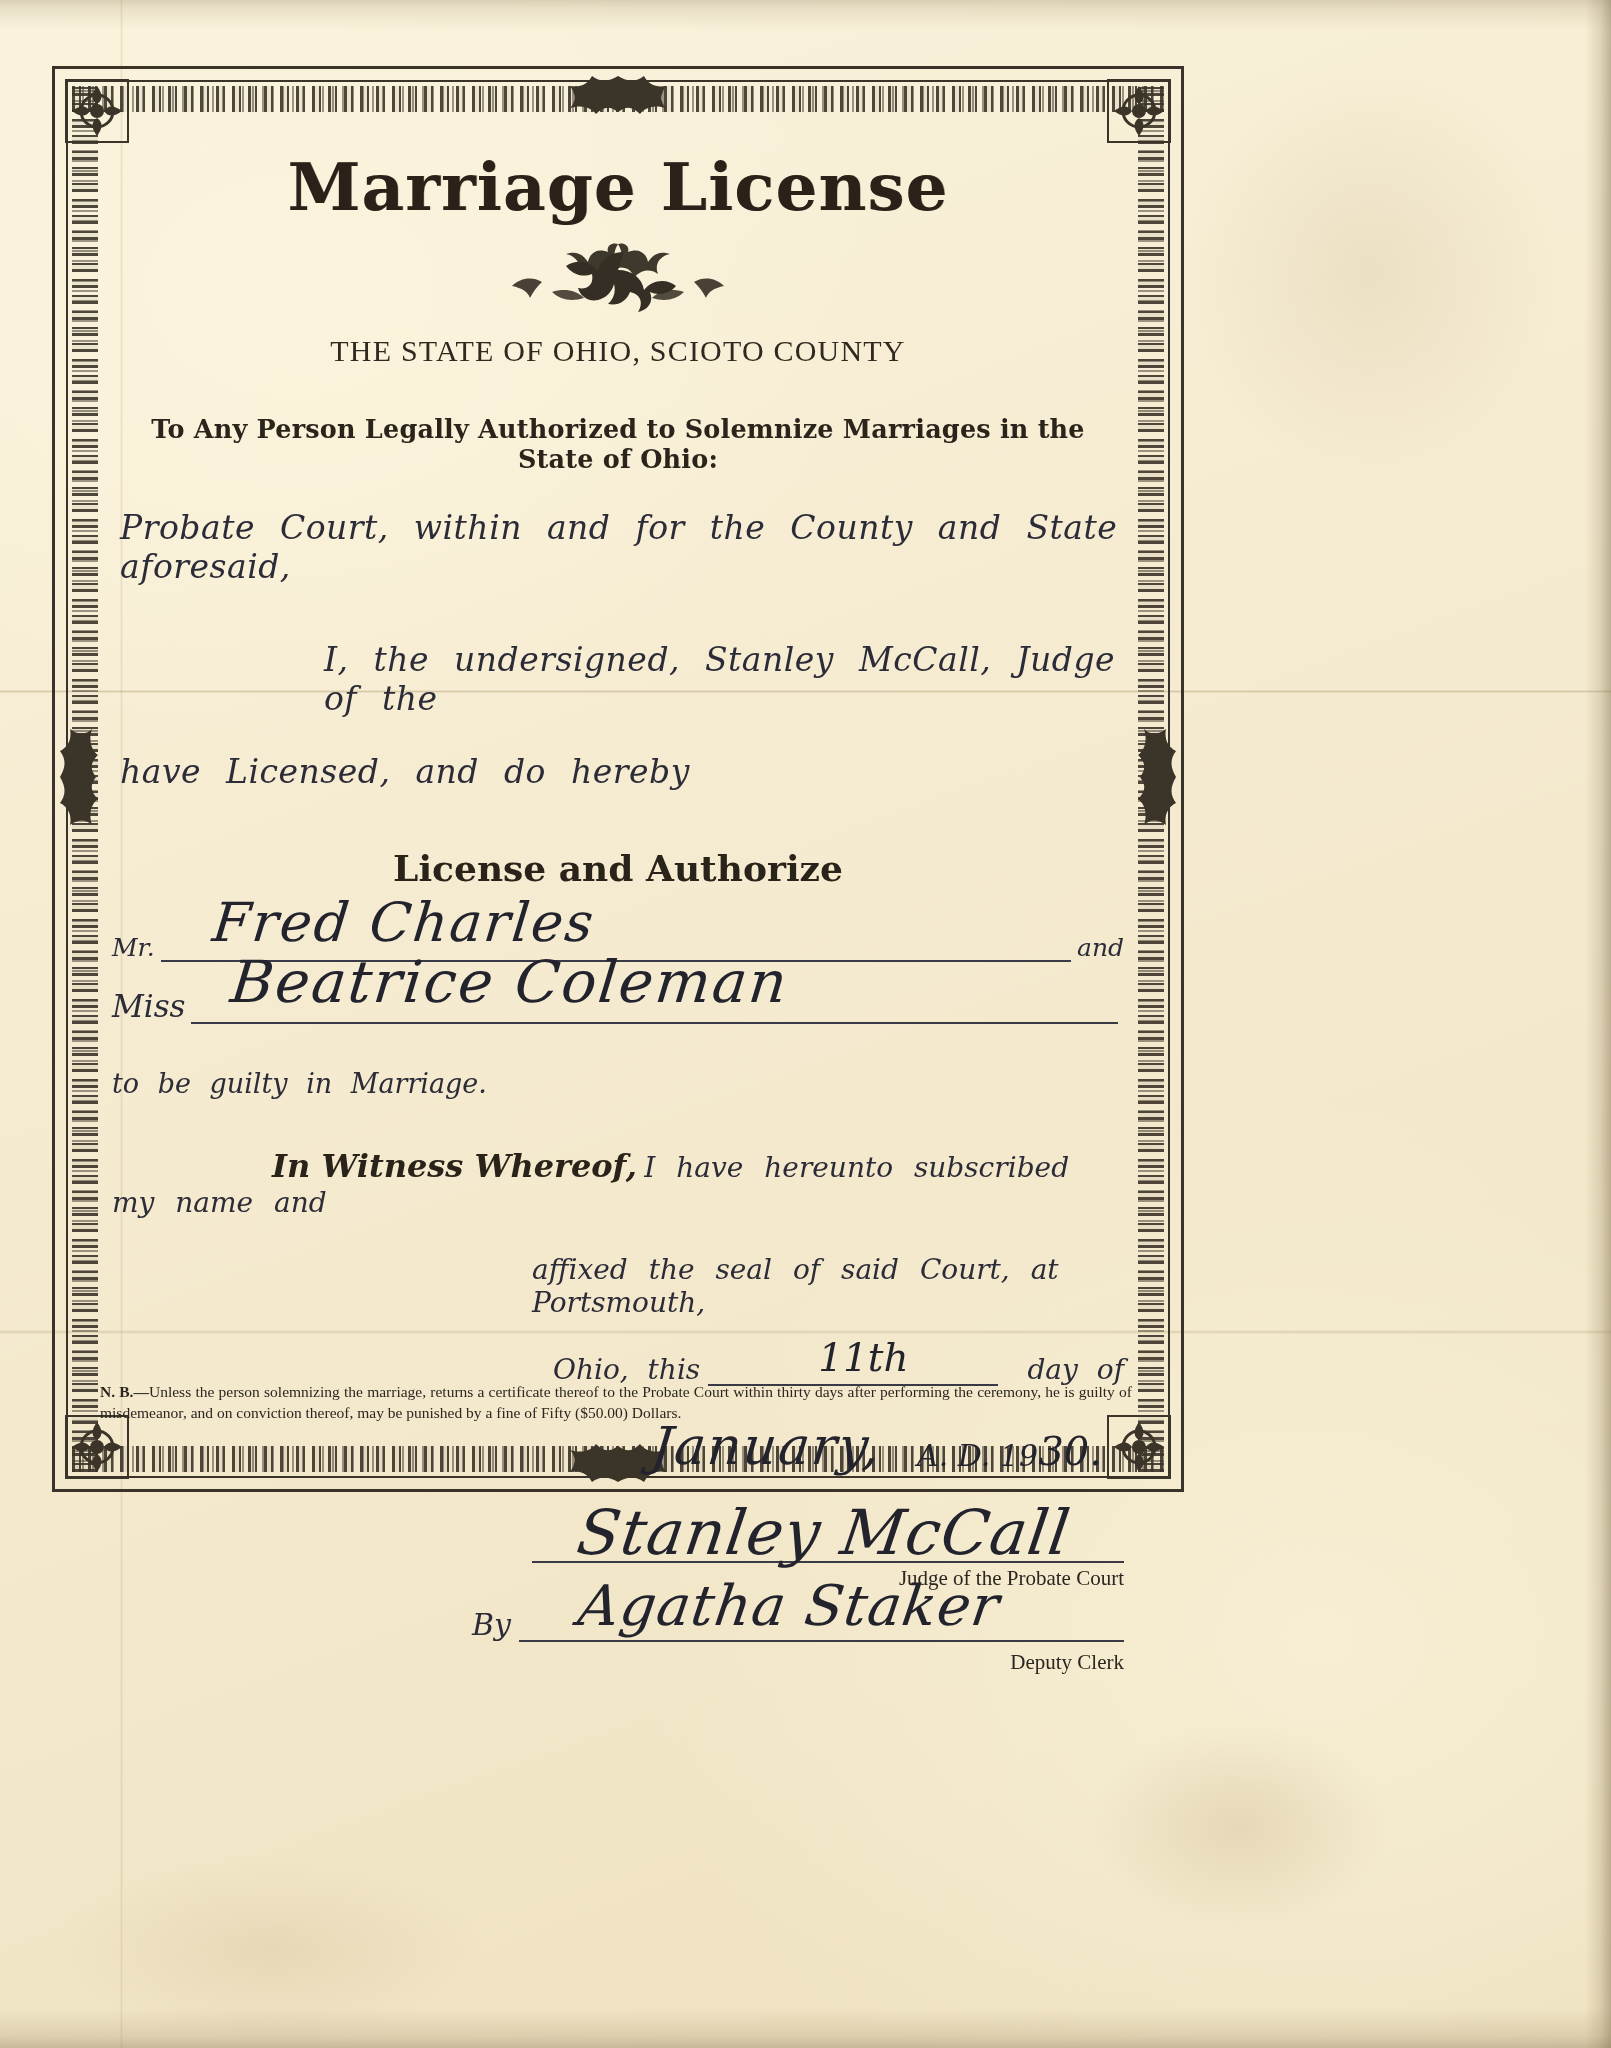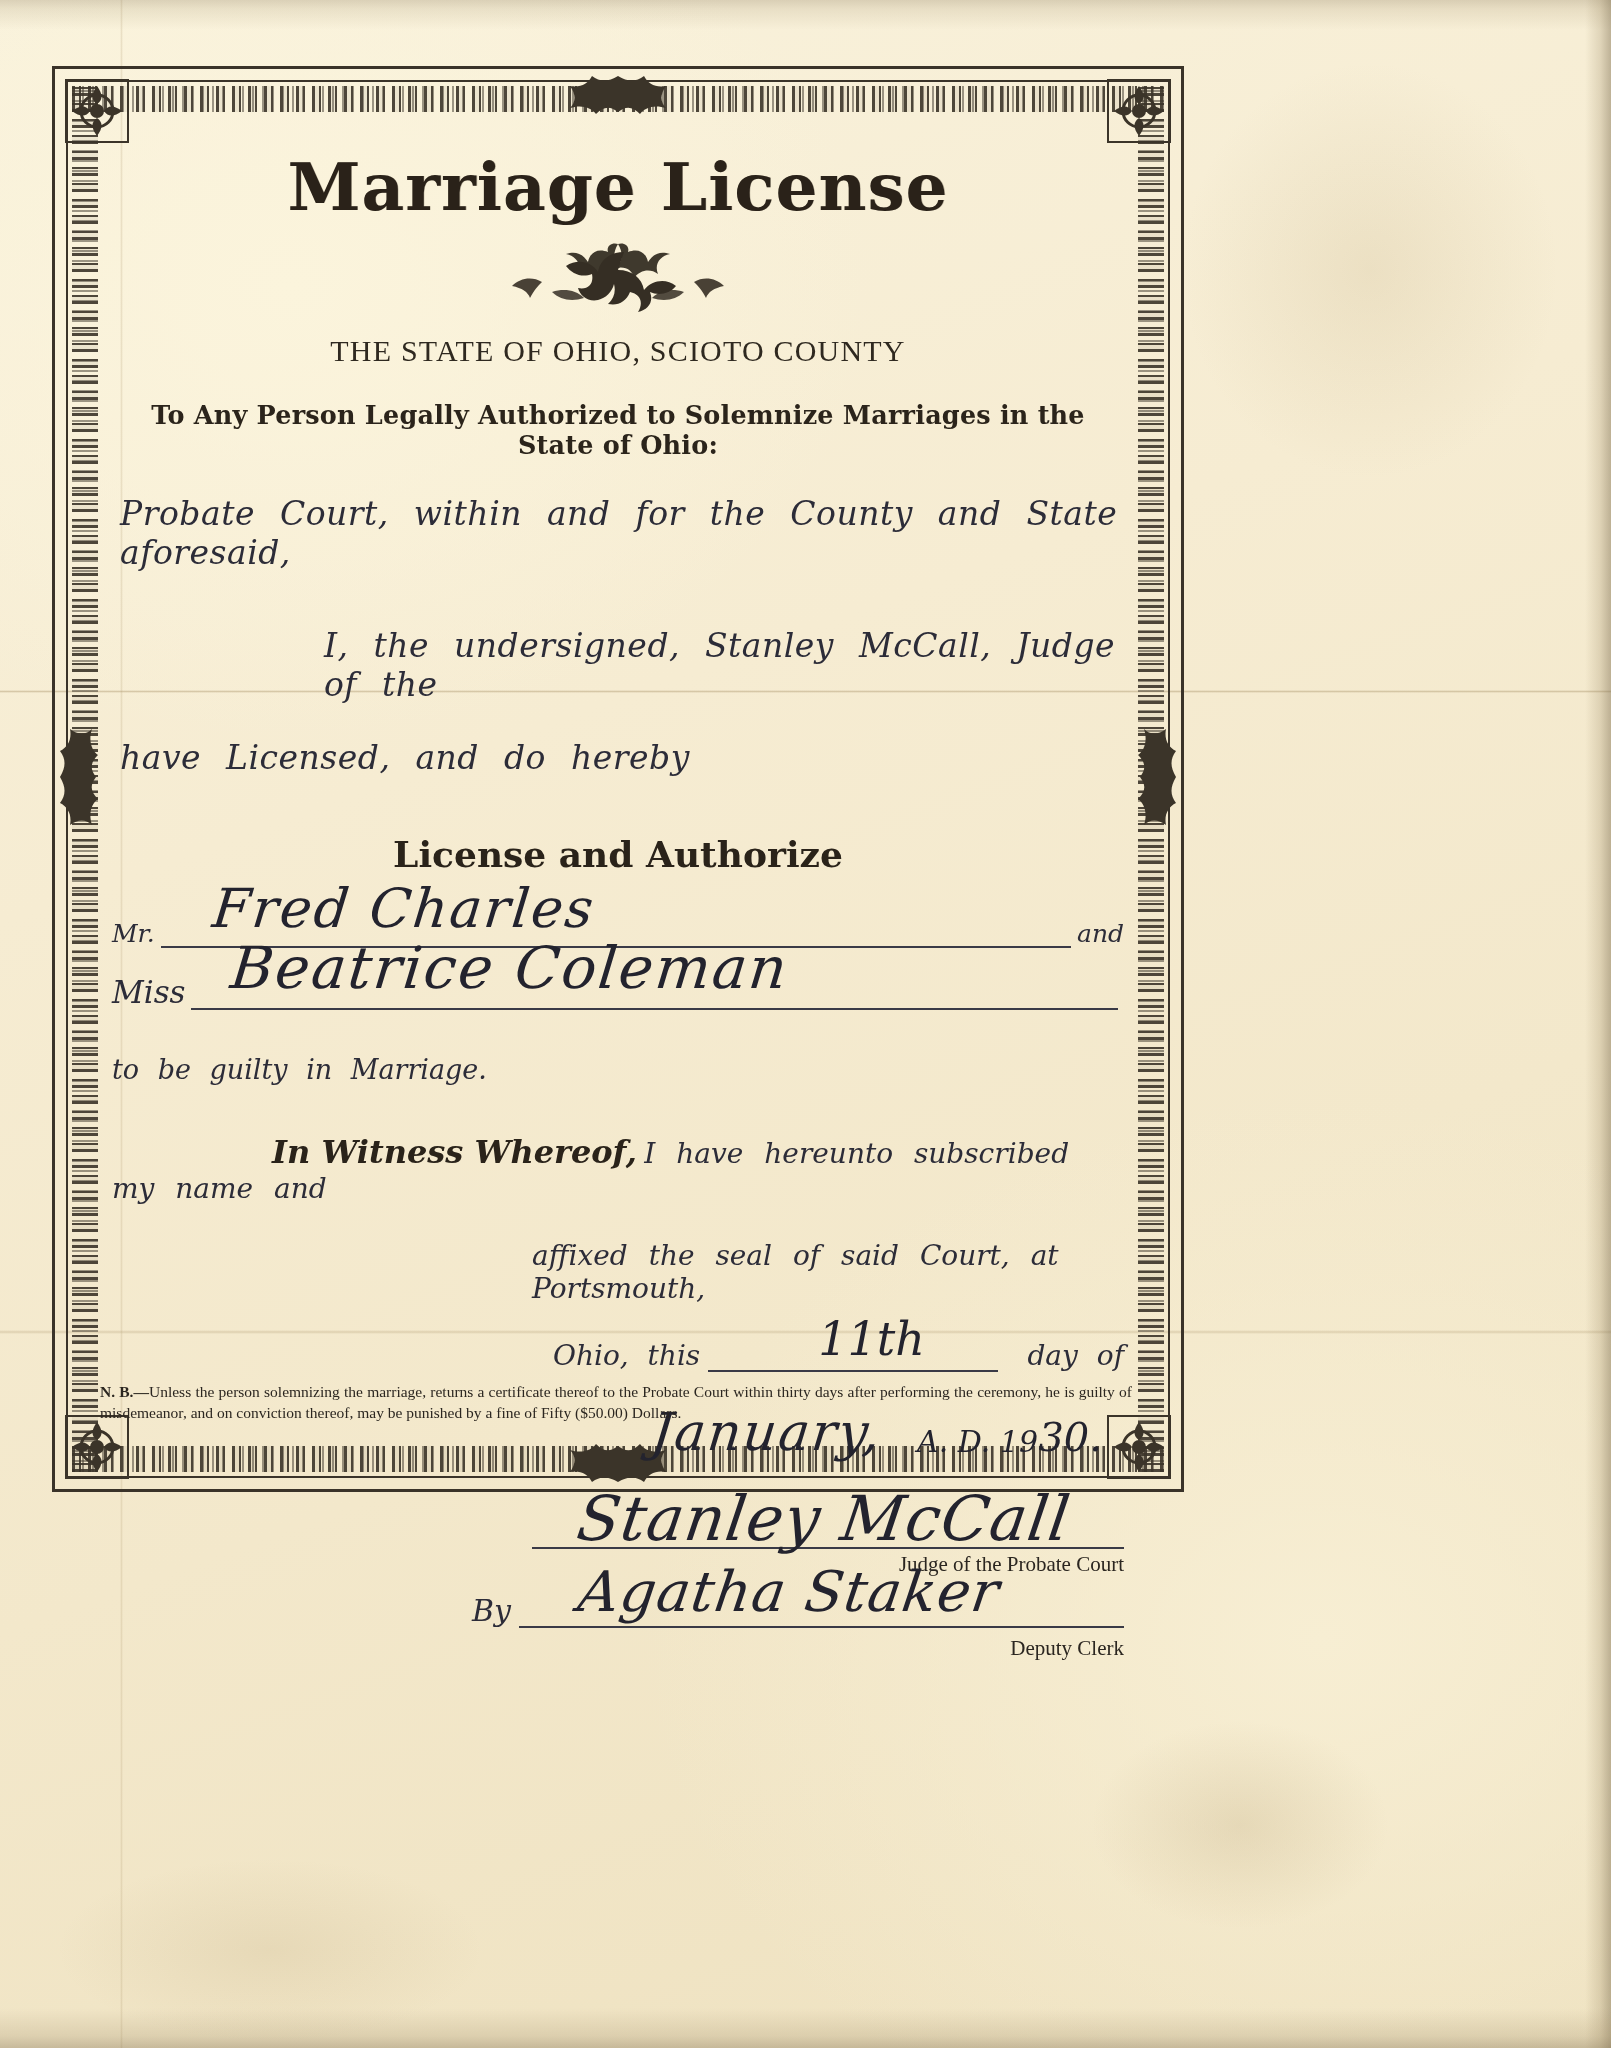--- a/index.html
+++ b/index.html
@@ -162,21 +162,21 @@
     color: #2f2920;
     font-family: "Liberation Serif", serif;
   }
 
   .to-any {
     text-align: center;
     font-family: "DejaVu Serif", serif;
     font-weight: bold;
     font-size: 25.5px;
     letter-spacing: .2px;
-    margin-top: 32px;
+    margin-top: 46px;
     color: #2b241b;
   }
 
   .body-line {
     font-family: "DejaVu Serif", serif;
     font-style: italic;
     font-size: 33px;
     color: #2c2c38;
     letter-spacing: .5px;
     word-spacing: 14px;
@@ -302,21 +302,21 @@
     border-bottom: 2px solid #3a3a46;
     margin: 0 8px 4px 8px;
     position: relative;
     height: 0;
   }
   .day-hw {
     position: absolute;
     left: 110px; bottom: 4px;
     font-family: "DejaVu Serif", serif;
     font-style: italic;
-    font-size: 46px;
+    font-size: 39px;
     color: #23232e;
     white-space: nowrap;
   }
 
   .month-row {
     position: relative;
     margin-top: 26px;
     margin-left: 420px;
     height: 74px;
   }

